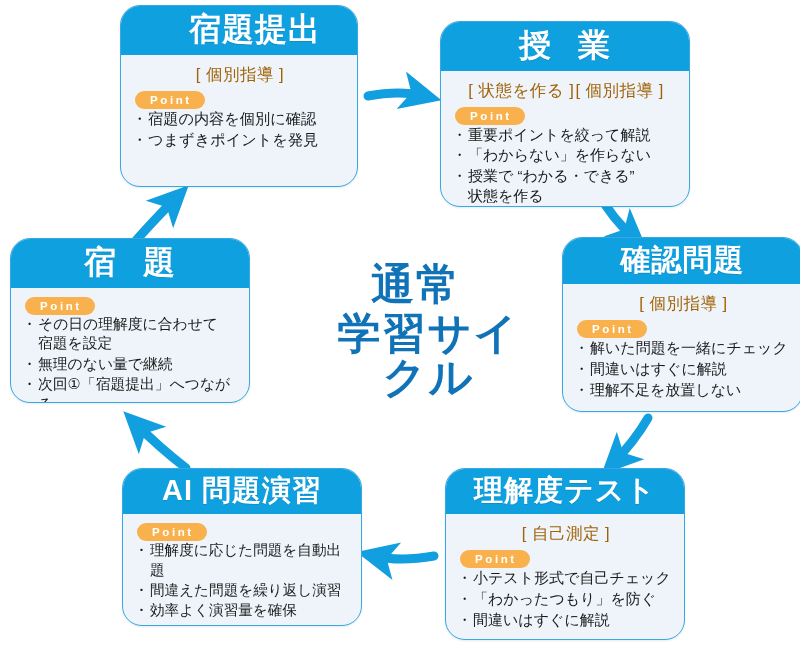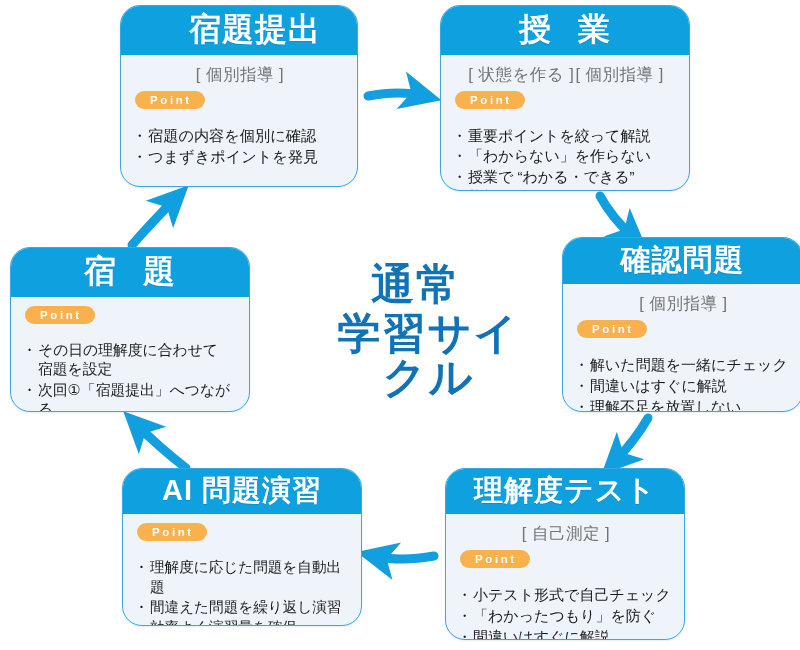--- a/index.html
+++ b/index.html
@@ -46,38 +46,38 @@
     line-height: 1.08;
     padding: 6px 4px 8px 4px;
     font-size: 31px;
     text-shadow: 0 1px 0 rgba(0,70,110,0.18);
   }
   .card-body {
     padding: 6px 10px 8px 12px;
   }
   .sub-tags {
     text-align: center;
-    color: #737373;
+    color: #a16207;
     font-size: 16.5px;
     font-weight: 500;
     margin: 3px 0 2px 0;
     letter-spacing: 0.5px;
     white-space: nowrap;
   }
   .sub-tags .tag + .tag { margin-left: 1px; }
   .point-badge {
     display: inline-block;
     background: #f8b14c;
     color: #ffffff;
     font-size: 11.5px;
     font-weight: bold;
     letter-spacing: 2.6px;
     padding: 3px 13px 3px 15px;
     border-radius: 11px;
-    margin: 3px 0 17px 2px;
+    margin: 3px 0 0 2px;
   }
   ul.bullets {
     list-style: none;
     margin: 0;
     padding: 0;
   }
   ul.bullets li {
     position: relative;
     font-size: 15.2px;
     line-height: 1.32;
@@ -88,25 +88,25 @@
   }
   ul.bullets li::before {
     content: "・";
     position: absolute;
     left: -1px;
     top: 0;
   }
 
   
   #card-1 { left: 120px;  top: 5px;   width: 238px; height: 182px; }
-  #card-2 { left: 440px;  top: 5px;   width: 250px; height: 186px; }
+  #card-2 { left: 440px;  top: 21px;   width: 250px; height: 186px; }
   #card-3 { left: 562px;  top: 237px; width: 241px; height: 175px; }
   #card-4 { left: 445px;  top: 468px; width: 240px; height: 172px; }
   #card-5 { left: 122px;  top: 468px; width: 240px; height: 158px; }
-  #card-6 { left: 10px;   top: 247px; width: 240px; height: 165px; }
+  #card-6 { left: 10px;   top: 238px; width: 240px; height: 165px; }
 
   #card-1 .card-header { font-size: 32px; padding-left: 36px; }
   #card-2 .card-header { font-size: 32px; letter-spacing: 9px; padding-left: 12px; }
   #card-3 .card-header { font-size: 30px; }
   #card-4 .card-header { font-size: 29px; }
   #card-5 .card-header { font-size: 29px; }
   #card-6 .card-header { font-size: 32px; letter-spacing: 9px; padding-left: 12px; }
 
   #card-2 ul.bullets li,
   #card-3 ul.bullets li,
@@ -222,20 +222,21 @@
     </div>
   </div>
 
   <div class="card" id="card-6">
     <div class="card-header">宿 題</div>
     <div class="card-body">
       <span class="point-badge">Point</span>
       <ul class="bullets">
         <li>その日の理解度に合わせて
 宿題を設定</li>
+        <li>無理のない量で継続</li>
         <li>次回①「宿題提出」へつながる</li>
       </ul>
     </div>
   </div>
 
   <div id="center-title">
     <span class="line-1">通常</span>
     <span class="line-2">学習サイクル</span>
   </div>
 

